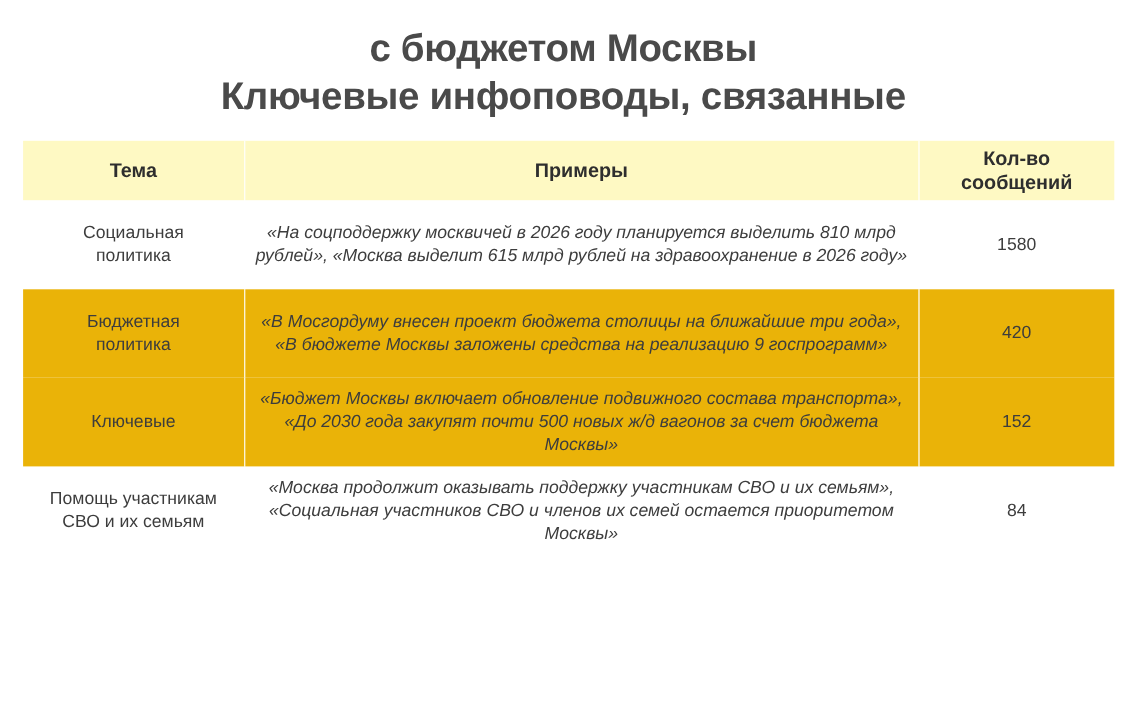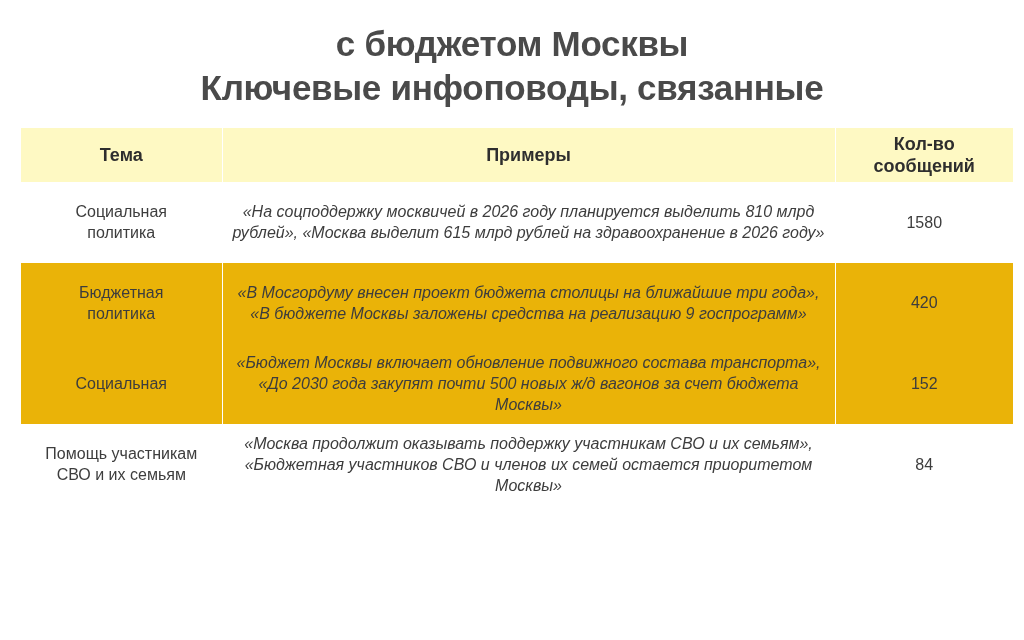--- a/index.html
+++ b/index.html
@@ -66,24 +66,24 @@
         <td><span style="display:inline-block; width:120px;">Социальная политика</span></td>
         <td class="examples">«На соцподдержку москвичей в 2026 году планируется выделить 810 млрд рублей», «Москва выделит 615 млрд рублей на здравоохранение в 2026 году»</td>
         <td>1580</td>
       </tr>
       <tr class="shaded">
         <td><span style="display:inline-block; width:120px;">Бюджетная политика</span></td>
         <td class="examples">«В Мосгордуму внесен проект бюджета столицы на ближайшие три года», «В бюджете Москвы заложены средства на реализацию 9 госпрограмм»</td>
         <td>420</td>
       </tr>
       <tr class="shaded">
-        <td>Социальная</td>
+        <td>Ключевые</td>
         <td class="examples">«Бюджет Москвы включает обновление подвижного состава транспорта», «До 2030 года закупят почти 500 новых ж/д вагонов за счет бюджета Москвы»</td>
         <td>152</td>
       </tr>
       <tr>
         <td style="padding:0 4px;"><span style="display:inline-block; width:190px;">Помощь участникам СВО и их семьям</span></td>
-        <td class="examples">«Москва продолжит оказывать поддержку участникам СВО и их семьям», «Бюджетная участников СВО и членов их семей остается приоритетом Москвы»</td>
+        <td class="examples">«Москва продолжит оказывать поддержку участникам СВО и их семьям», «Социальная участников СВО и членов их семей остается приоритетом Москвы»</td>
         <td>84</td>
       </tr>
     </tbody>
   </table>
 </div>
 
 </body></html>

